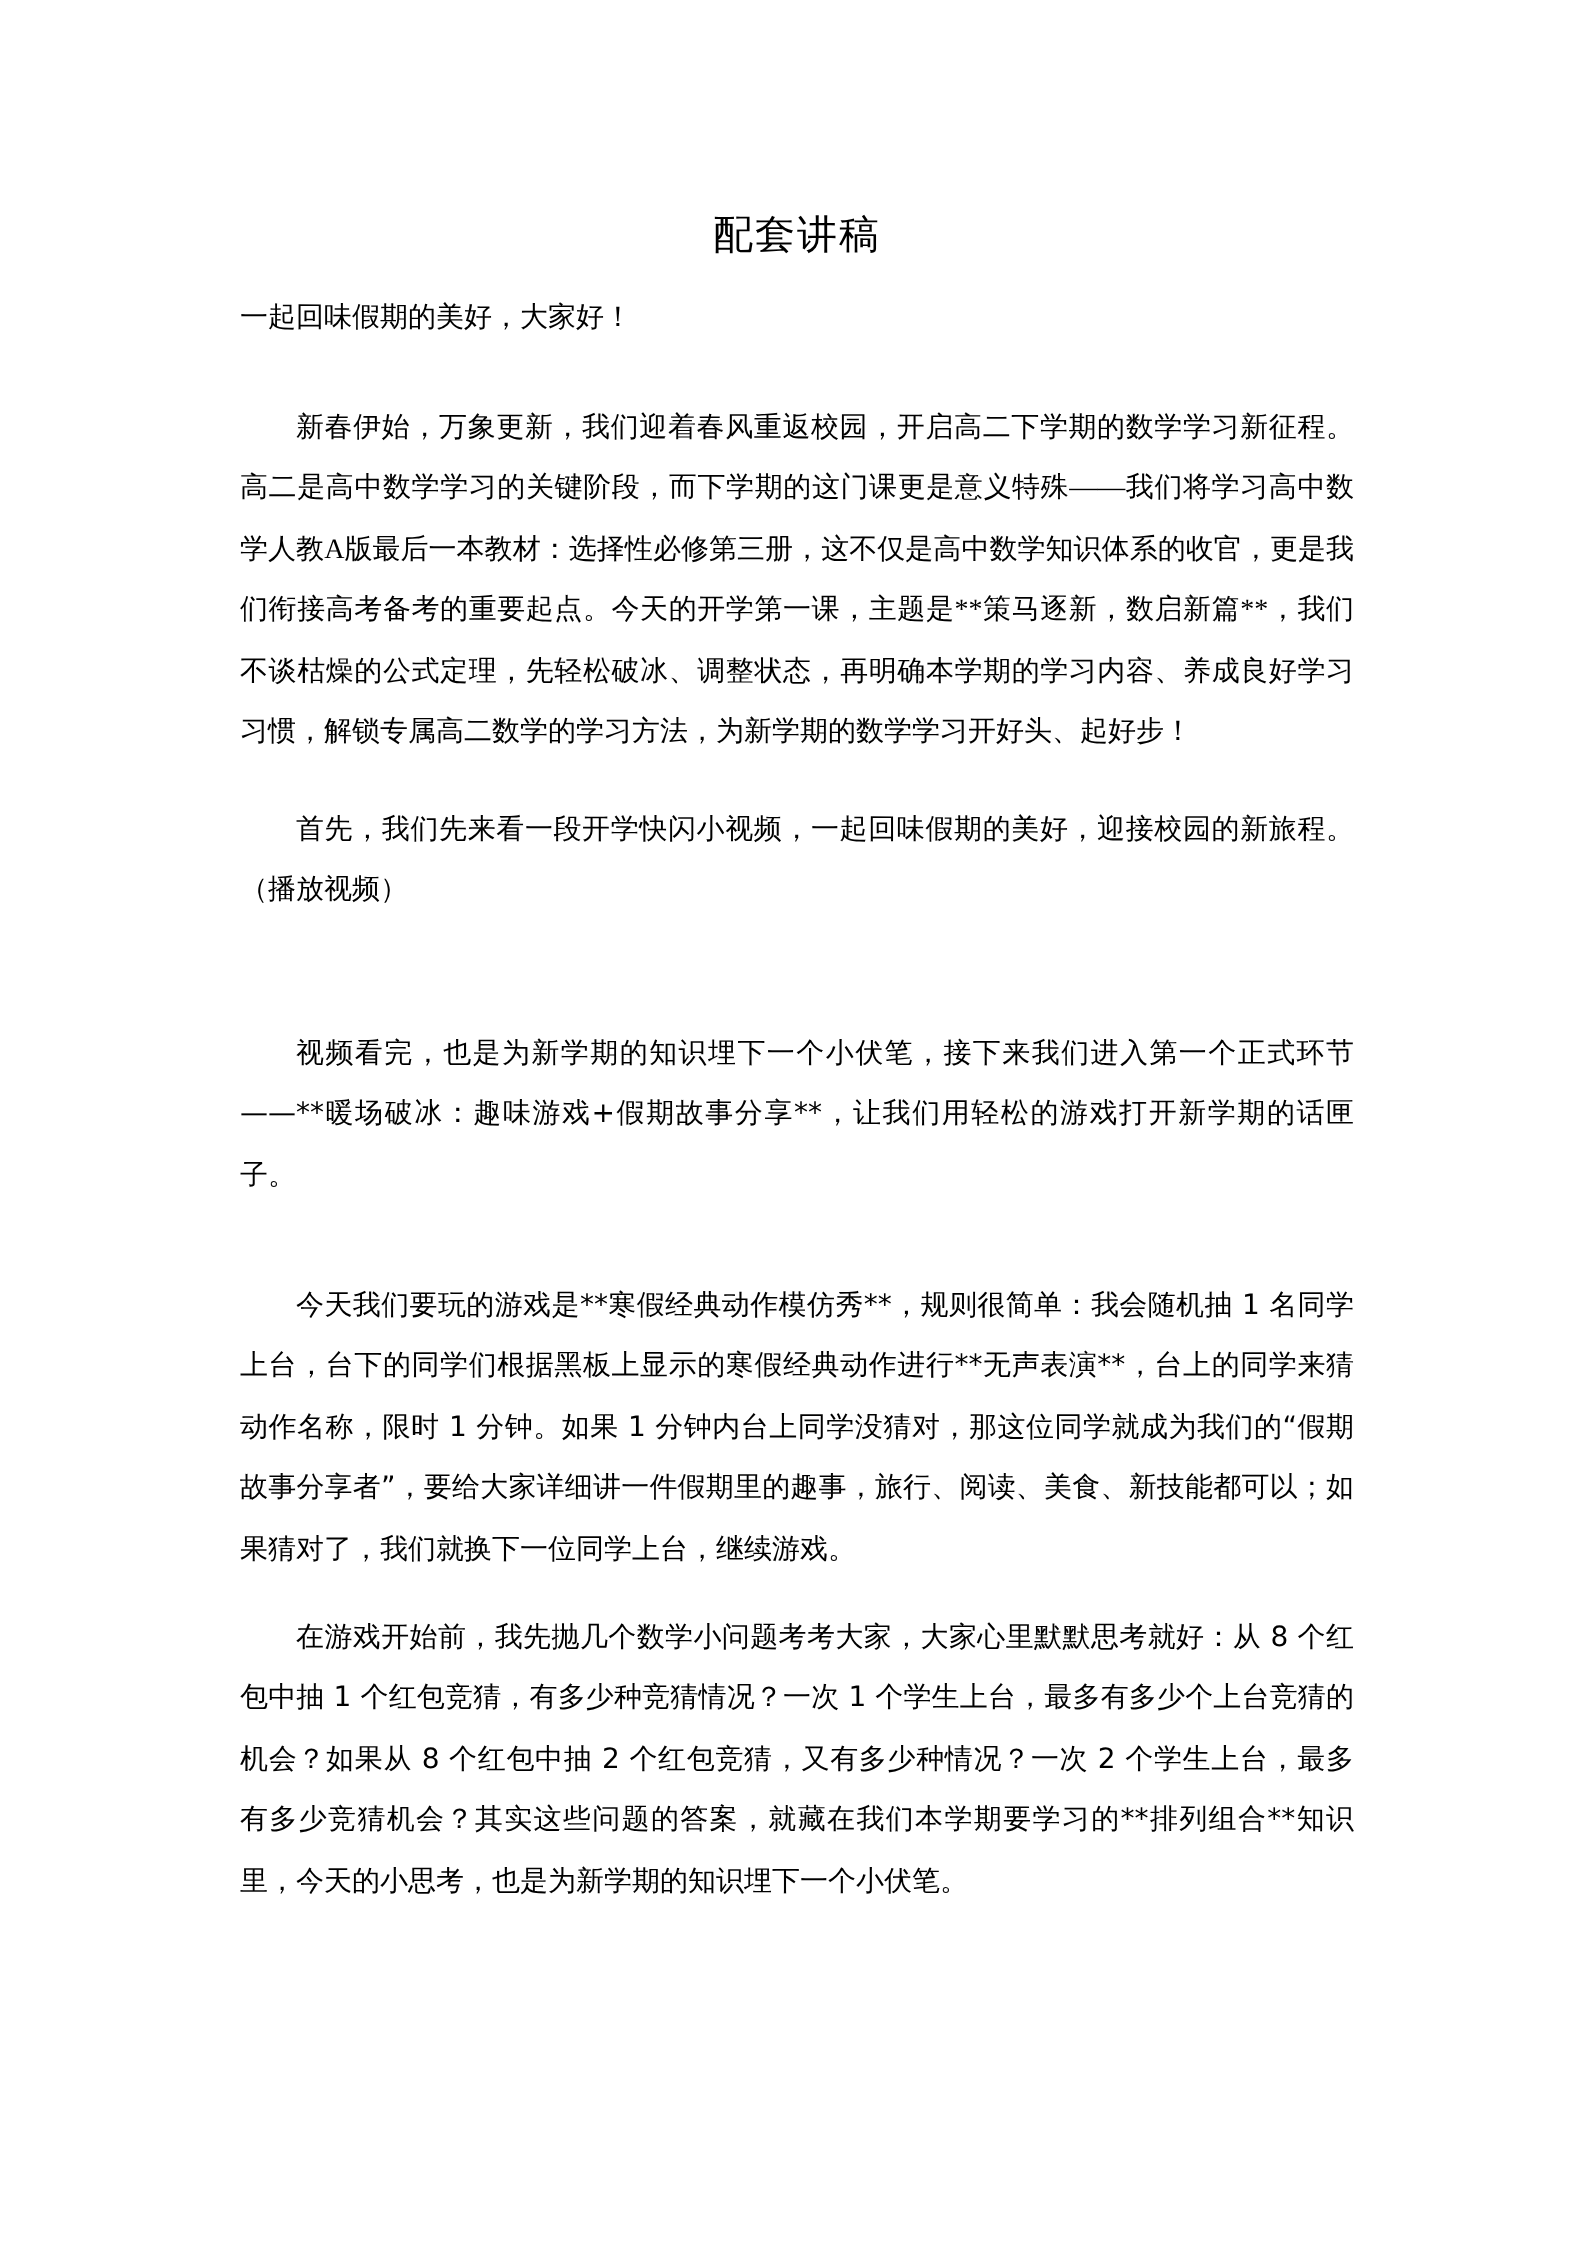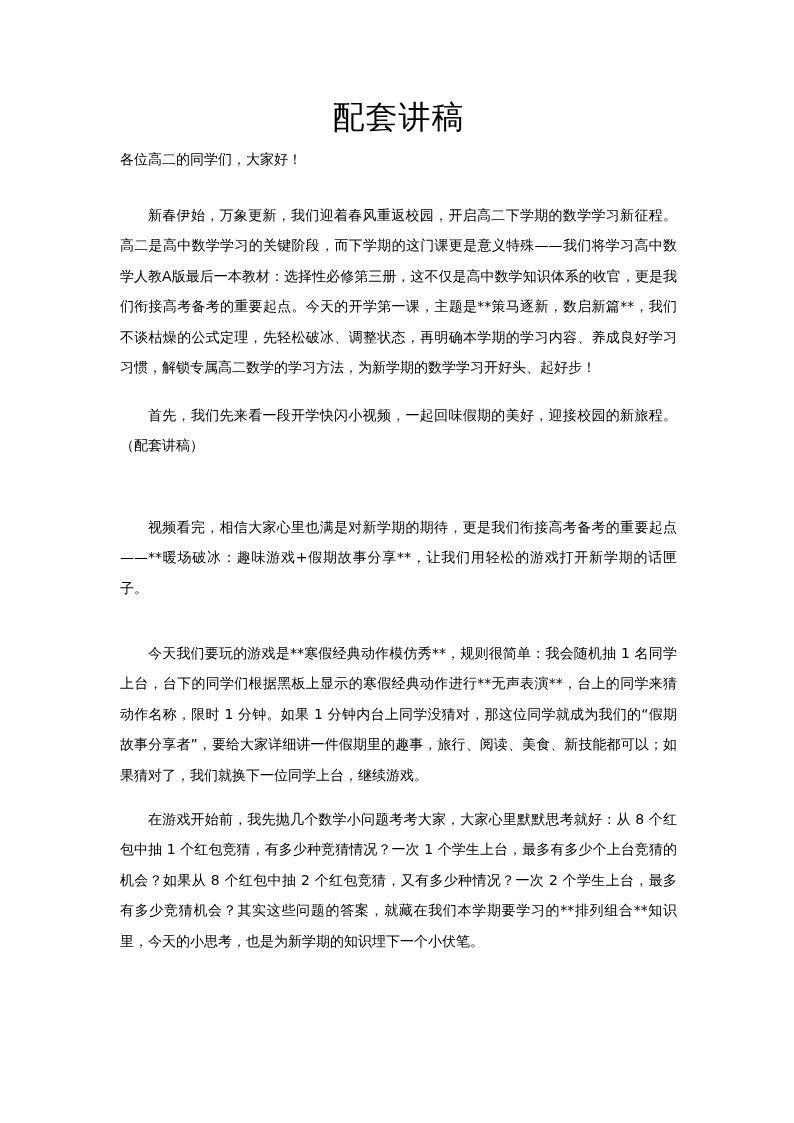--- a/index.html
+++ b/index.html
@@ -20,21 +20,21 @@
       left: 120px;
       top: 0;
       width: 557px;
     }
     .title {
       position: absolute;
       left: 0;
       width: 557px;
       top: 100px;
       text-align: center;
-      font-size: 32px;
+      font-size: 20px;
       line-height: 34px;
       font-weight: normal;
       margin: 0;
       letter-spacing: 1px;
     }
     .para {
       position: absolute;
       left: 0;
       width: 557px;
       margin: 0;
@@ -47,24 +47,24 @@
     .indent {
       text-indent: 28px;
     }
   </style>
 </head>
 <body>
 
 <div class="page">
   <h1 class="title">配套讲稿</h1>
 
-  <p class="para" style="top:144px;">各位高二的同学们，大家好！</p>
+  <p class="para" style="top:144px;">一起回味假期的美好，大家好！</p>
 
-  <p class="para indent" style="top:200px;">新春伊始，万象更新，我们迎着春风重返校园，开启高二下学期的数学学习新征程。高二是高中数学学习的关键阶段，而下学期的这门课更是意义特殊——我们将学习高中数学人教A版最后一本教材：选择性必修第三册，这不仅是高中数学知识体系的收官，更是我们衔接高考备考的重要起点。今天的开学第一课，主题是**策马逐新，数启新篇**，我们不谈枯燥的公式定理，先轻松破冰、调整状态，再明确本学期的学习内容、养成良好学习习惯，解锁专属高二数学的学习方法，为新学期的数学学习开好头、起好步！</p>
+  <p class="para indent" style="top:200px;font-family:Liberation Serif, serif;">新春伊始，万象更新，我们迎着春风重返校园，开启高二下学期的数学学习新征程。高二是高中数学学习的关键阶段，而下学期的这门课更是意义特殊——我们将学习高中数学人教A版最后一本教材：选择性必修第三册，这不仅是高中数学知识体系的收官，更是我们衔接高考备考的重要起点。今天的开学第一课，主题是**策马逐新，数启新篇**，我们不谈枯燥的公式定理，先轻松破冰、调整状态，再明确本学期的学习内容、养成良好学习习惯，解锁专属高二数学的学习方法，为新学期的数学学习开好头、起好步！</p>
 
-  <p class="para indent" style="top:400px;">首先，我们先来看一段开学快闪小视频，一起回味假期的美好，迎接校园的新旅程。（配套讲稿）</p>
+  <p class="para indent" style="top:400px;">首先，我们先来看一段开学快闪小视频，一起回味假期的美好，迎接校园的新旅程。（播放视频）</p>
 
-  <p class="para indent" style="top:512px;">视频看完，相信大家心里也满是对新学期的期待，更是我们衔接高考备考的重要起点——**暖场破冰：趣味游戏+假期故事分享**，让我们用轻松的游戏打开新学期的话匣子。</p>
+  <p class="para indent" style="top:512px;">视频看完，也是为新学期的知识埋下一个小伏笔，接下来我们进入第一个正式环节——**暖场破冰：趣味游戏+假期故事分享**，让我们用轻松的游戏打开新学期的话匣子。</p>
 
   <p class="para indent" style="top:638px;">今天我们要玩的游戏是**寒假经典动作模仿秀**，规则很简单：我会随机抽 1 名同学上台，台下的同学们根据黑板上显示的寒假经典动作进行**无声表演**，台上的同学来猜动作名称，限时 1 分钟。如果 1 分钟内台上同学没猜对，那这位同学就成为我们的“假期故事分享者”，要给大家详细讲一件假期里的趣事，旅行、阅读、美食、新技能都可以；如果猜对了，我们就换下一位同学上台，继续游戏。</p>
 
   <p class="para indent" style="top:804px;">在游戏开始前，我先抛几个数学小问题考考大家，大家心里默默思考就好：从 8 个红包中抽 1 个红包竞猜，有多少种竞猜情况？一次 1 个学生上台，最多有多少个上台竞猜的机会？如果从 8 个红包中抽 2 个红包竞猜，又有多少种情况？一次 2 个学生上台，最多有多少竞猜机会？其实这些问题的答案，就藏在我们本学期要学习的**排列组合**知识里，今天的小思考，也是为新学期的知识埋下一个小伏笔。</p>
 </div>
 
 </body></html>

